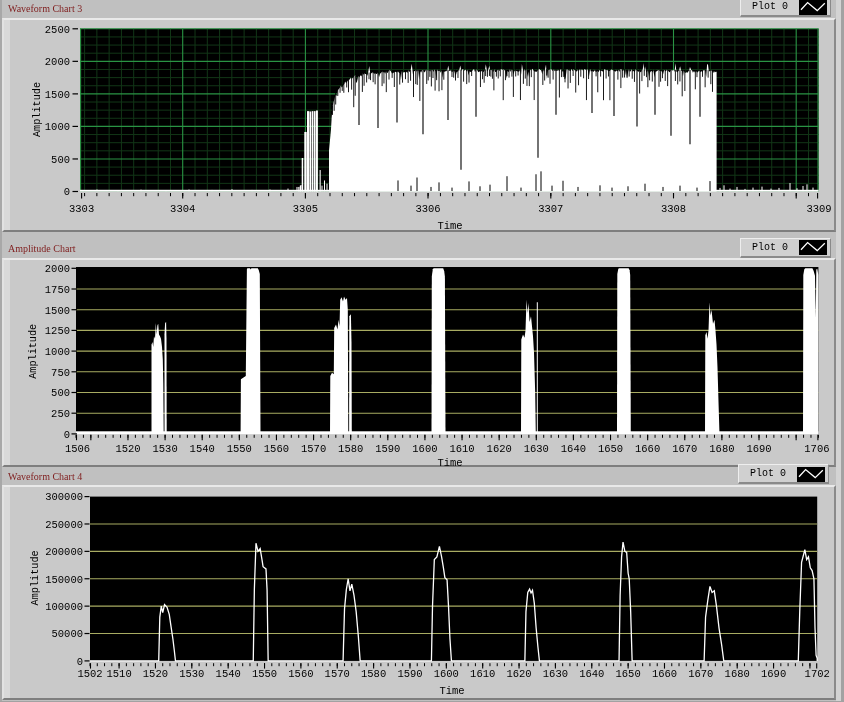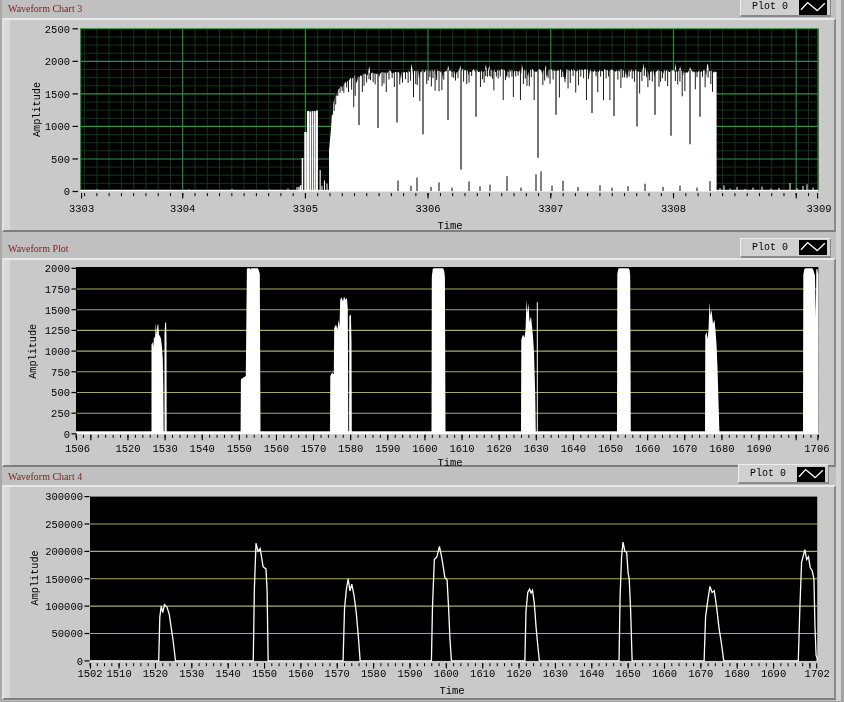--- a/index.html
+++ b/index.html
@@ -21,21 +21,21 @@
 <div class="panel" style="top:17.5px;height:214px">
     <div class="lb"></div>
   </div>
 <div class="panel" style="top:258px;height:208.5px">
     <div class="lb"></div>
   </div>
 <div class="panel" style="top:484.5px;height:215.5px">
     <div class="lb"></div>
   </div>
 <div class="title" style="left:8px;top:3px">Waveform Chart 3</div>
-<div class="title" style="left:8px;top:242.5px">Waveform Plot</div>
+<div class="title" style="left:8px;top:242.5px">Amplitude Chart</div>
 <div class="title" style="left:8px;top:470.5px">Waveform Chart 4</div>
 <div class="legend" style="left:740px;top:-3px">
 <span class="ltxt">Plot 0</span>
 <div class="licon">
       <svg width="28" height="15">
         <polyline points="2,9.8 8.6,2.6 18.2,10.6 25.8,3.2" fill="none" stroke="#fff" stroke-width="1.3"></polyline>
       </svg>
     </div>
 </div>
 <div class="legend" style="left:740px;top:237.5px">

